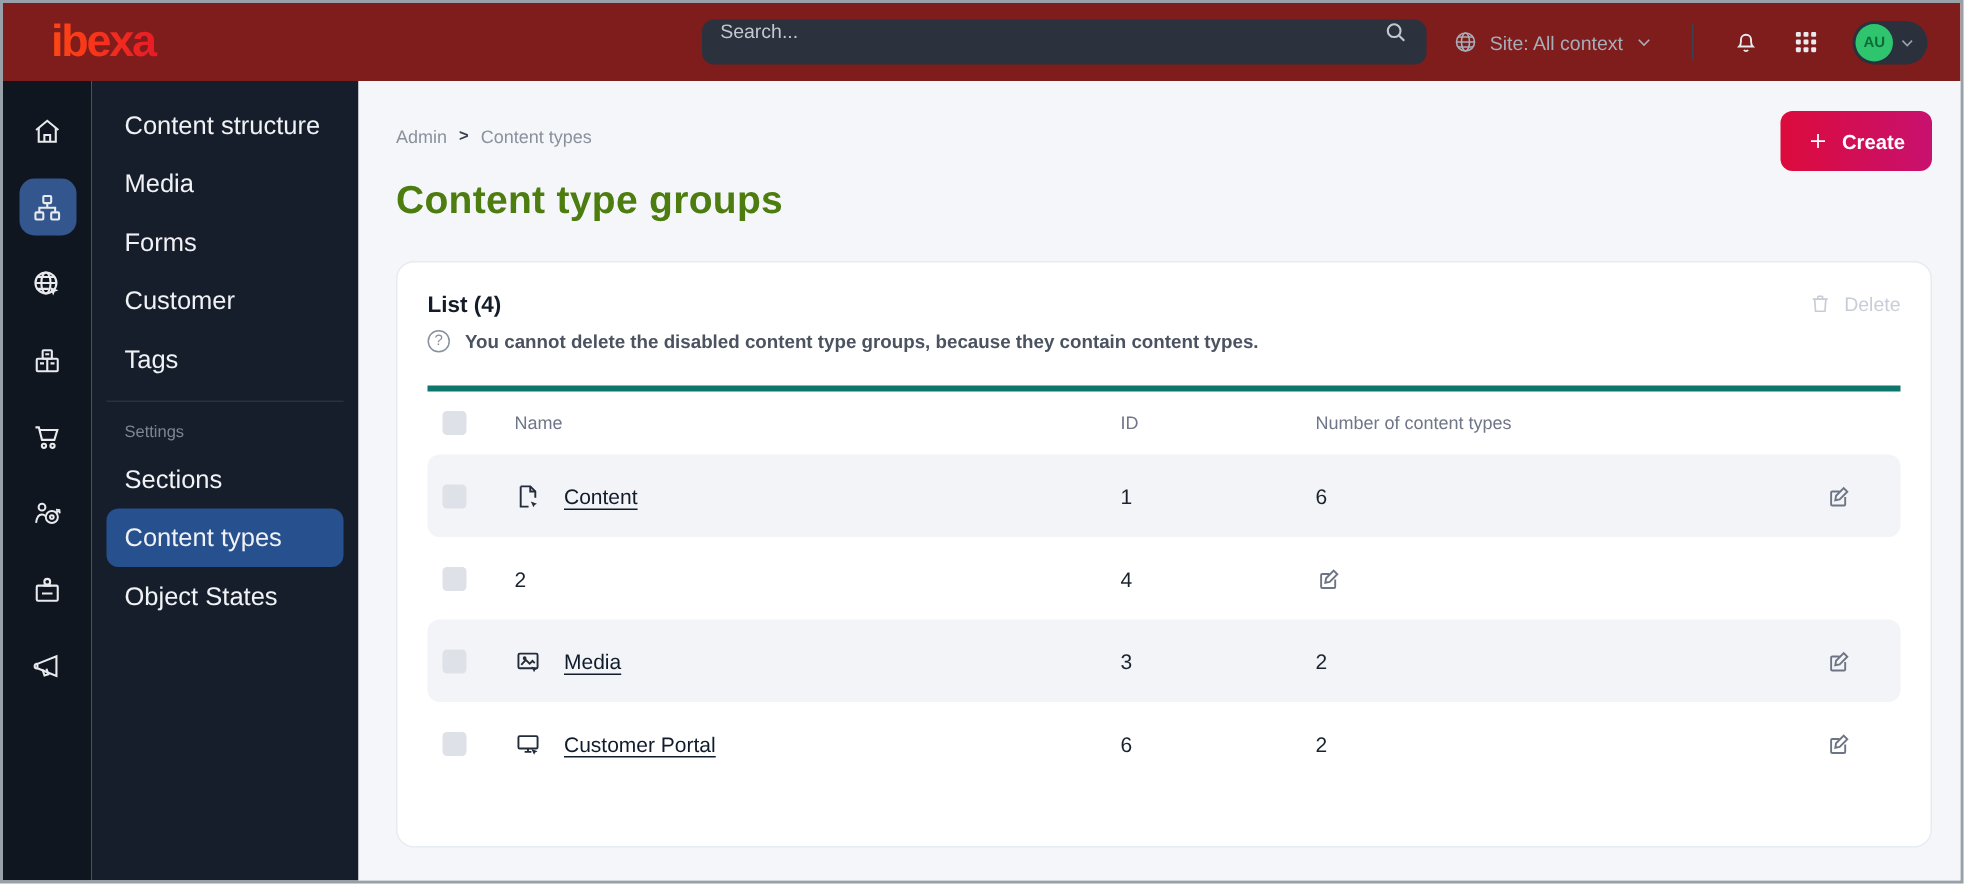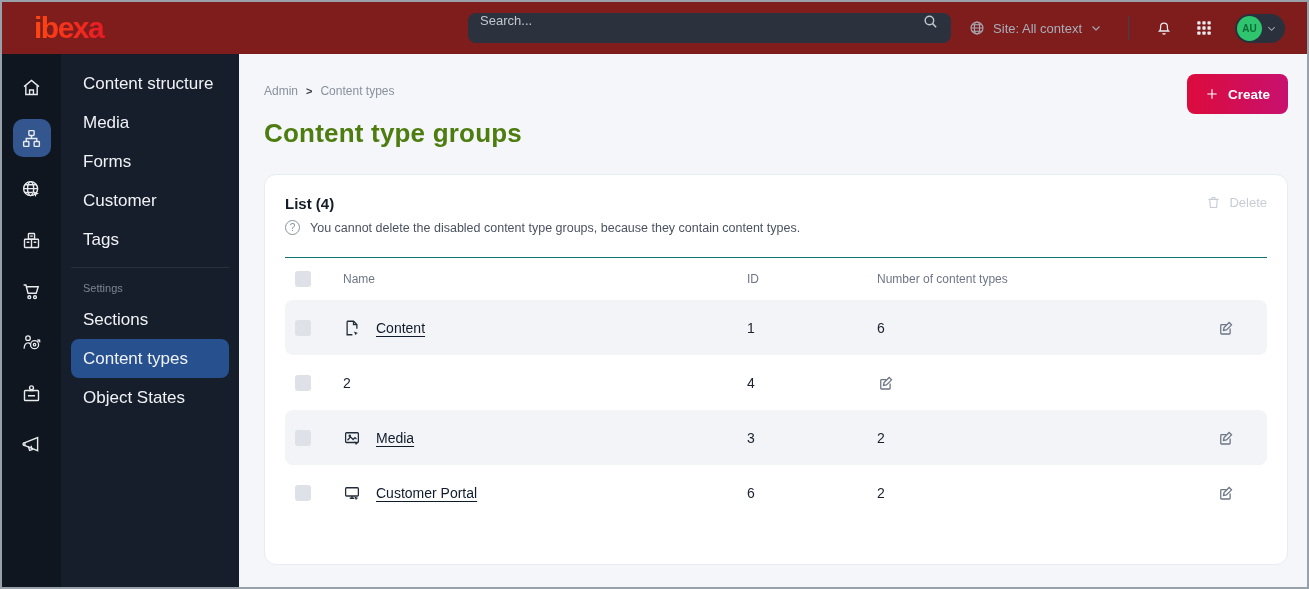--- a/index.html
+++ b/index.html
@@ -49,23 +49,23 @@
   .page-title { font-size:26px; font-weight:800; color:#4d7c0f; margin-top:4px; letter-spacing:0.2px; }
 
   .card { margin-top:25px; background:#fff; border:1px solid #e7ebf2; border-radius:12px; padding:20px 20px 30px 20px; height:391px; }
   .card-head { display:flex; justify-content:space-between; align-items:flex-start; }
   .list-title { font-size:15px; font-weight:700; color:#131c28; }
   .delete-btn { display:flex; align-items:center; gap:8px; background:none; border:none; color:#c7ccd6; font-size:13px;
                 font-family:"Liberation Sans", sans-serif; cursor:default; }
   .info-row { display:flex; align-items:center; gap:10px; margin-top:8px; }
   .help-circle { width:15px; height:15px; border:1px solid #8a919e; border-radius:50%; color:#8a919e; font-size:10px;
                  display:flex; align-items:center; justify-content:center; flex:none; }
-  .info-text { font-size:12.5px; color:#4b5260; }
-
-  .table { margin-top:22px; border-top:1px solid #0f766e; }
+  .info-text { font-size:12.5px; color:#4b5260;font-weight:bold; }
+
+  .table { margin-top:22px; border-top:4px solid #0f766e; }
   .trow { display:grid; grid-template-columns:48px 1fr 130px 340px 40px; align-items:center; padding:0 10px; }
   .thead { height:42px; font-size:12px; color:#6e7687; }
   .tbody-row { height:55px; border-radius:8px; font-size:14px; color:#19222e; }
   .tbody-row.striped { background:#f3f4f7; }
   .checkbox { width:16px; height:16px; background:#dfe1e8; border-radius:3px; cursor:pointer; }
   .name-cell { display:flex; align-items:center; gap:15px; }
   .name-cell svg { color:#222c3a; flex:none; }
   .row-link { color:#101c2c; text-decoration:underline; text-underline-offset:3px; cursor:pointer; font-weight:500; }
   .edit-btn { background:none; border:none; color:#6d7585; cursor:pointer; display:flex; }
 </style>

